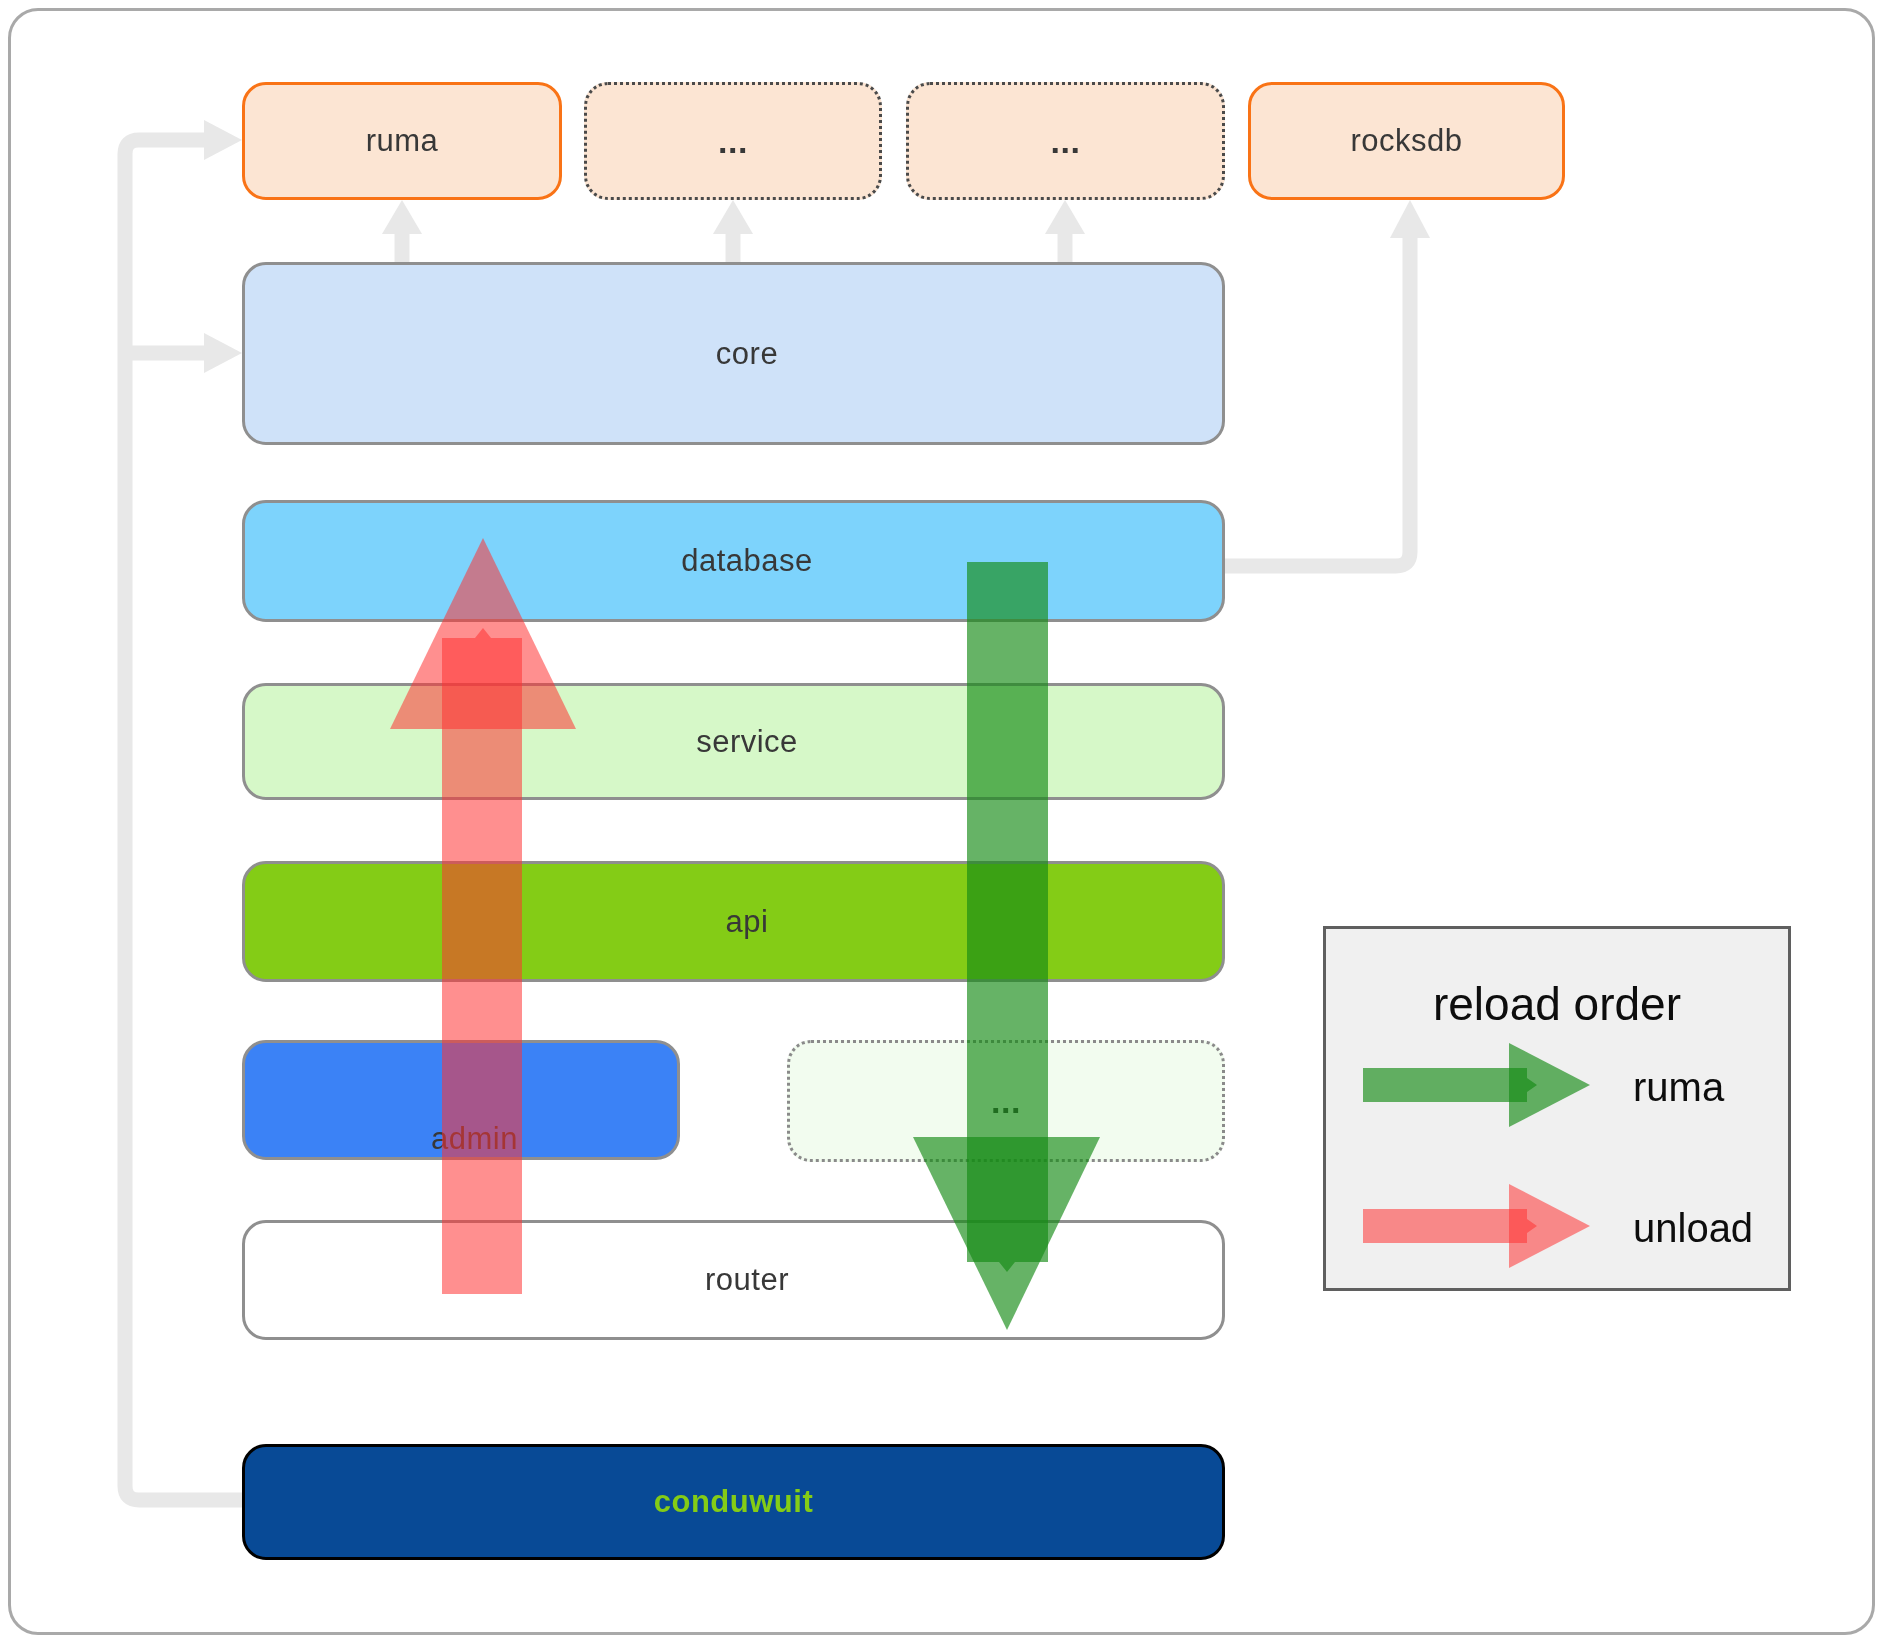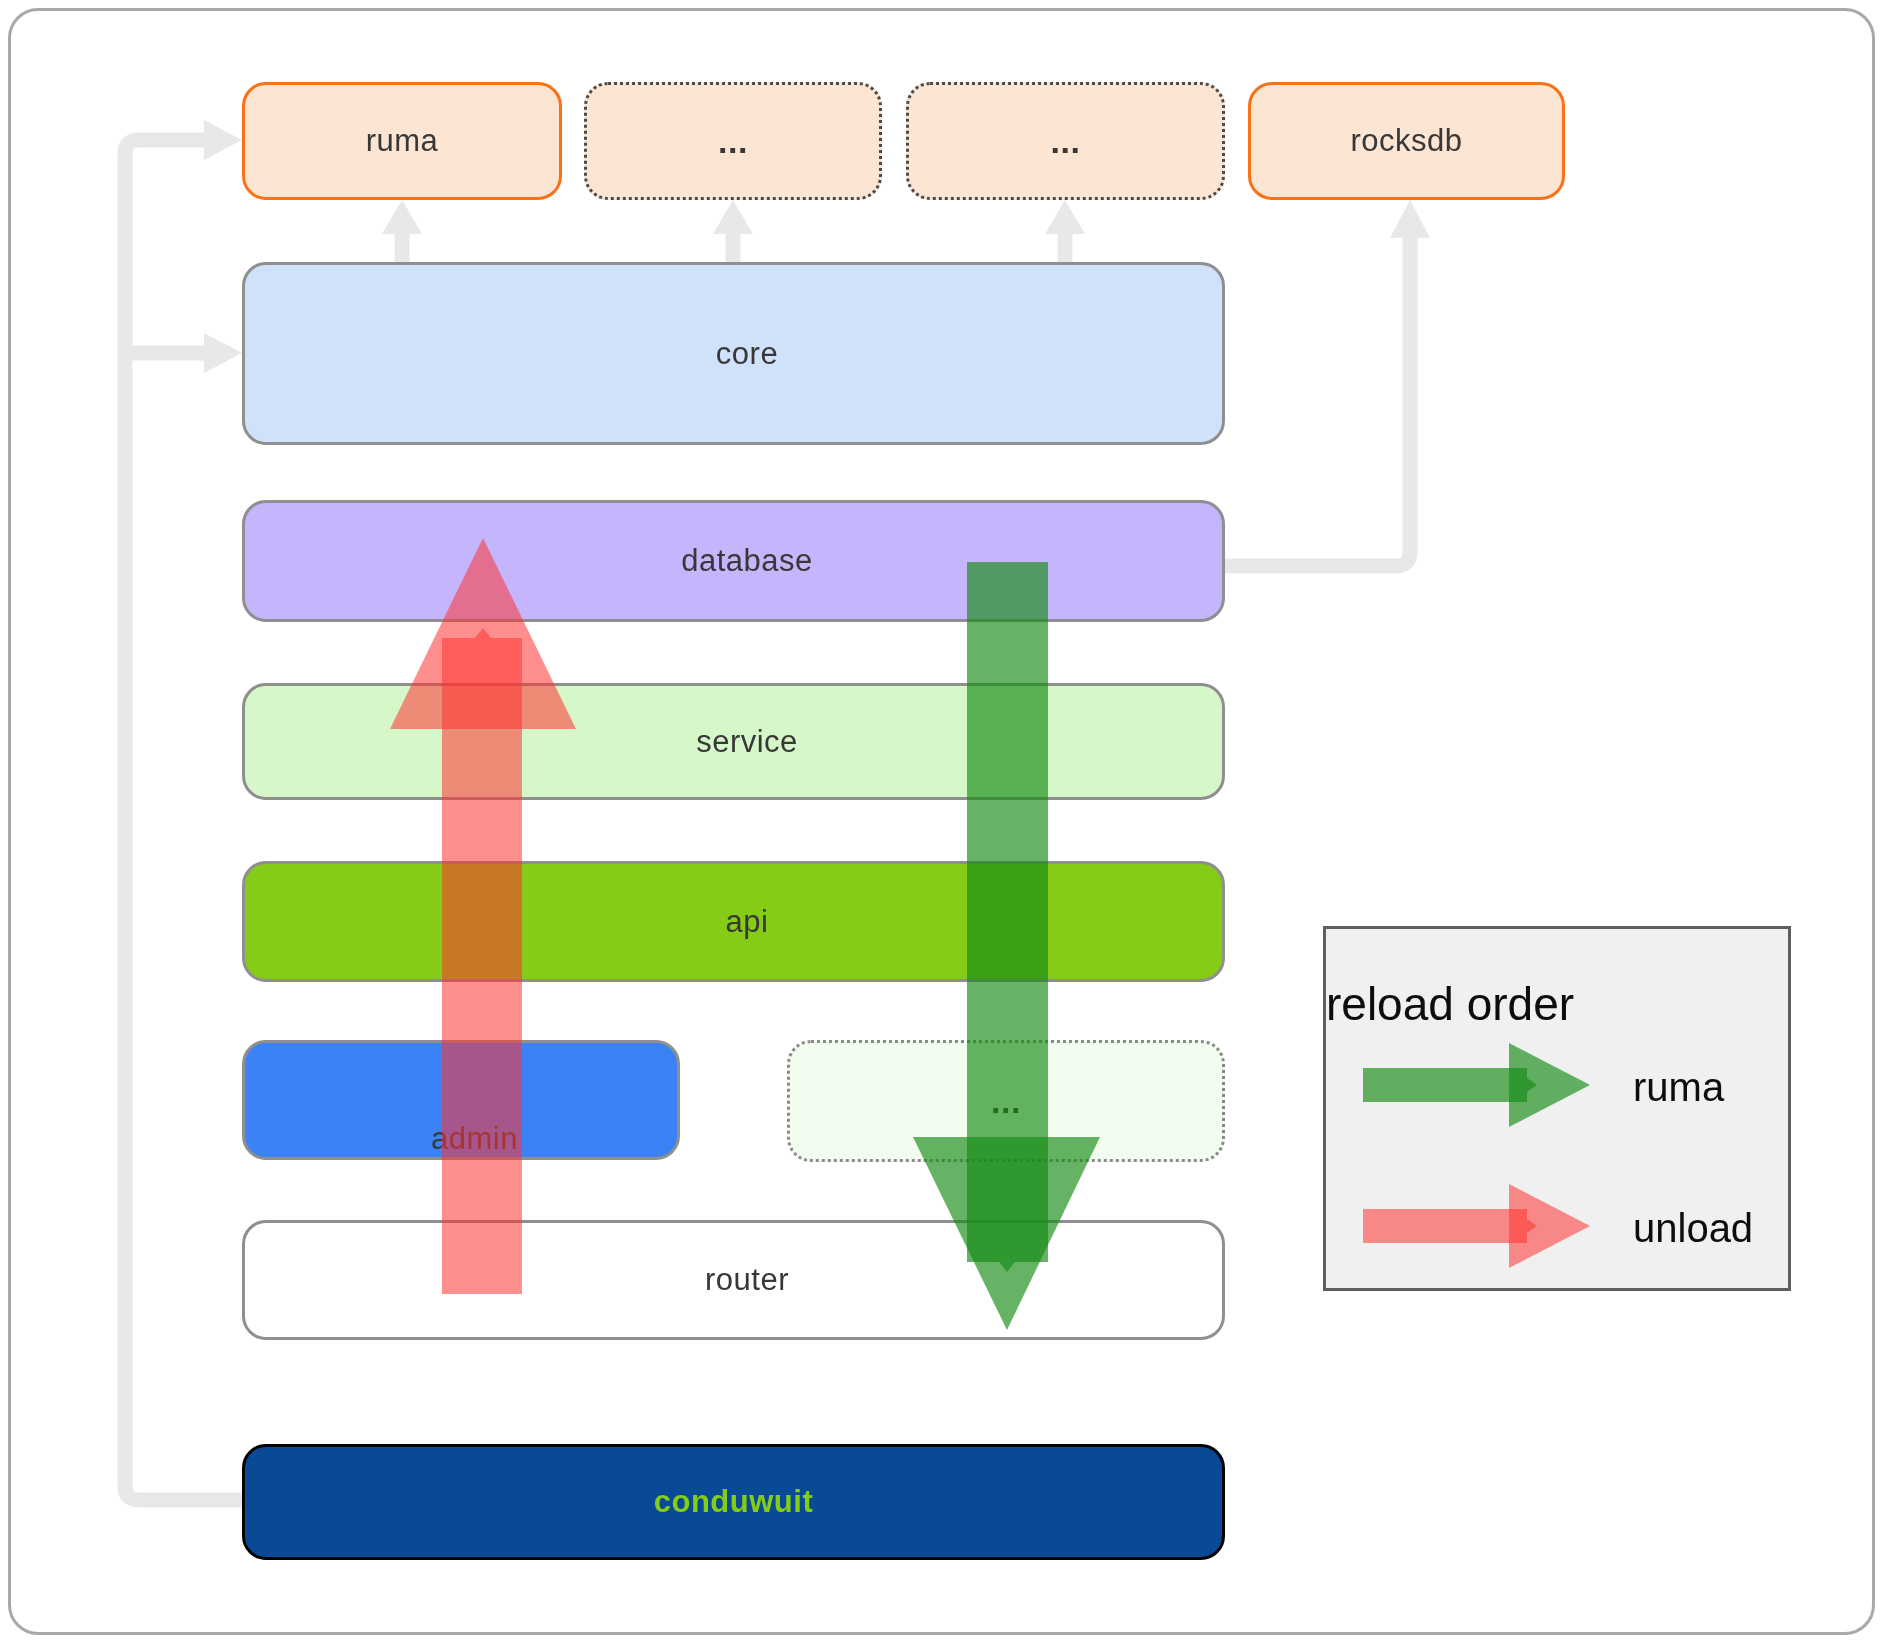--- a/index.html
+++ b/index.html
@@ -16,21 +16,21 @@
     position:absolute; box-sizing:border-box;
     display:flex; align-items:center; justify-content:center;
     border-radius:24px; font-size:31px; color:#383838; letter-spacing:0.5px;
   }
   .solid-dark  { border:3px solid #f97316; }
   .solid-gray  { border:3px solid #8f8f8f;padding-left:27px; }
   .dot-dark    { border:3px dotted #4a4a4a; }
   .dot-gray    { border:3px dotted #8a8a8a; }
   .peach    { background:#fce5d3; }
   .blue     { background:#cfe2f9; }
-  .green1   { background:#c4b5fd; }
+  .green1   { background:#7dd3fc; }
   .green2   { background:#d6f8c8;justify-content:center; }
   .green3   { background:#84cc16; }
   .green4   { background:#3b82f6;align-items:flex-end; }
   .green5   { background:#f2fcef; }
   .white    { background:#ffffff; }
   .navy     { background:#084a96; border:3px solid #000000; }
   .navy .lbl { color:#84cc16; font-weight:700; }
   .dots { font-weight:700; font-size:34px; }
   
   #node-ruma      { left:242px;  top:82px;   width:320px; height:118px; }
@@ -46,21 +46,21 @@
   #node-router    { left:242px;  top:1220px; width:983px; height:120px; }
   #node-conduwuit { left:242px;  top:1444px; width:983px; height:116px; }
   
   #legend {
     position:absolute; box-sizing:border-box;
     left:1323px; top:926px; width:468px; height:365px;
     background:#f0f0f0; border:3px solid #5f5f5f;
   }
   #legend-title {
     position:absolute; left:0; top:48px; width:100%;
-    font-size:46px; color:#0d0d0d;
+    text-align:center; font-size:46px; color:#0d0d0d;
   }
   .legend-item-label {
     position:absolute; left:307px; font-size:40px; color:#0d0d0d;
   }
   #legend-load-label   { top:136px; }
   #legend-unload-label { top:277px; }
 </style>
 </head>
 <body>
 

